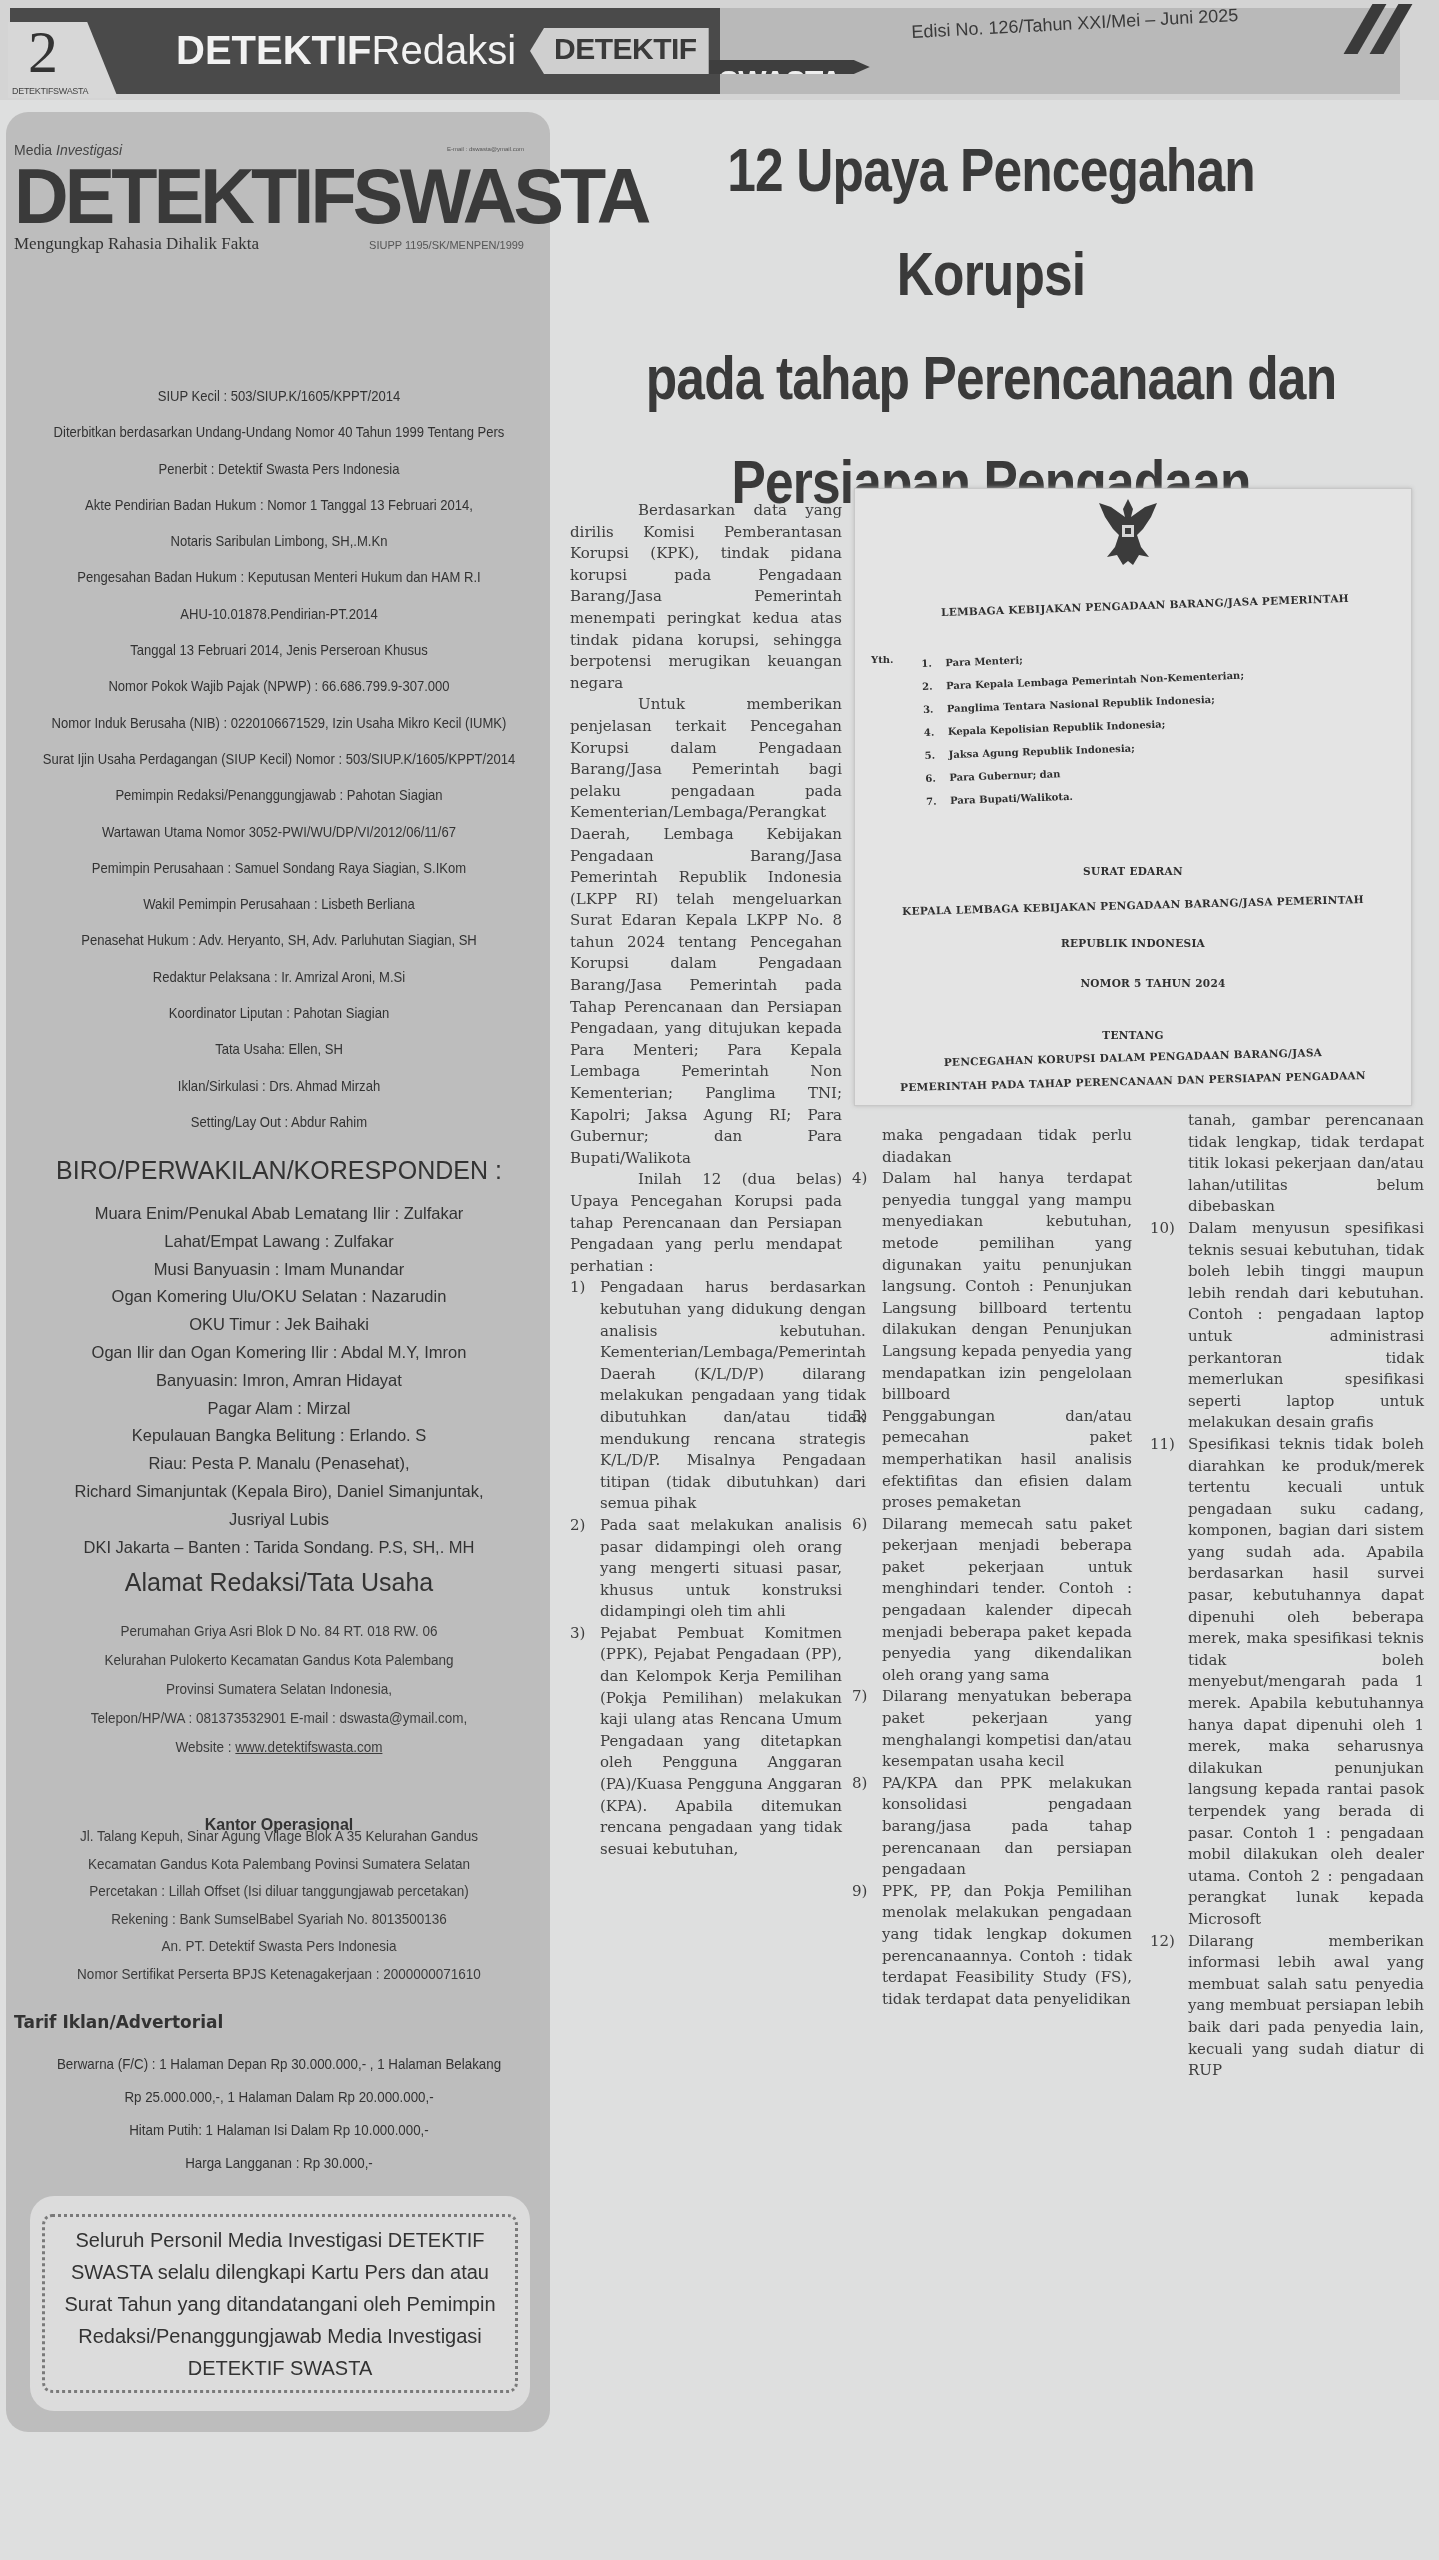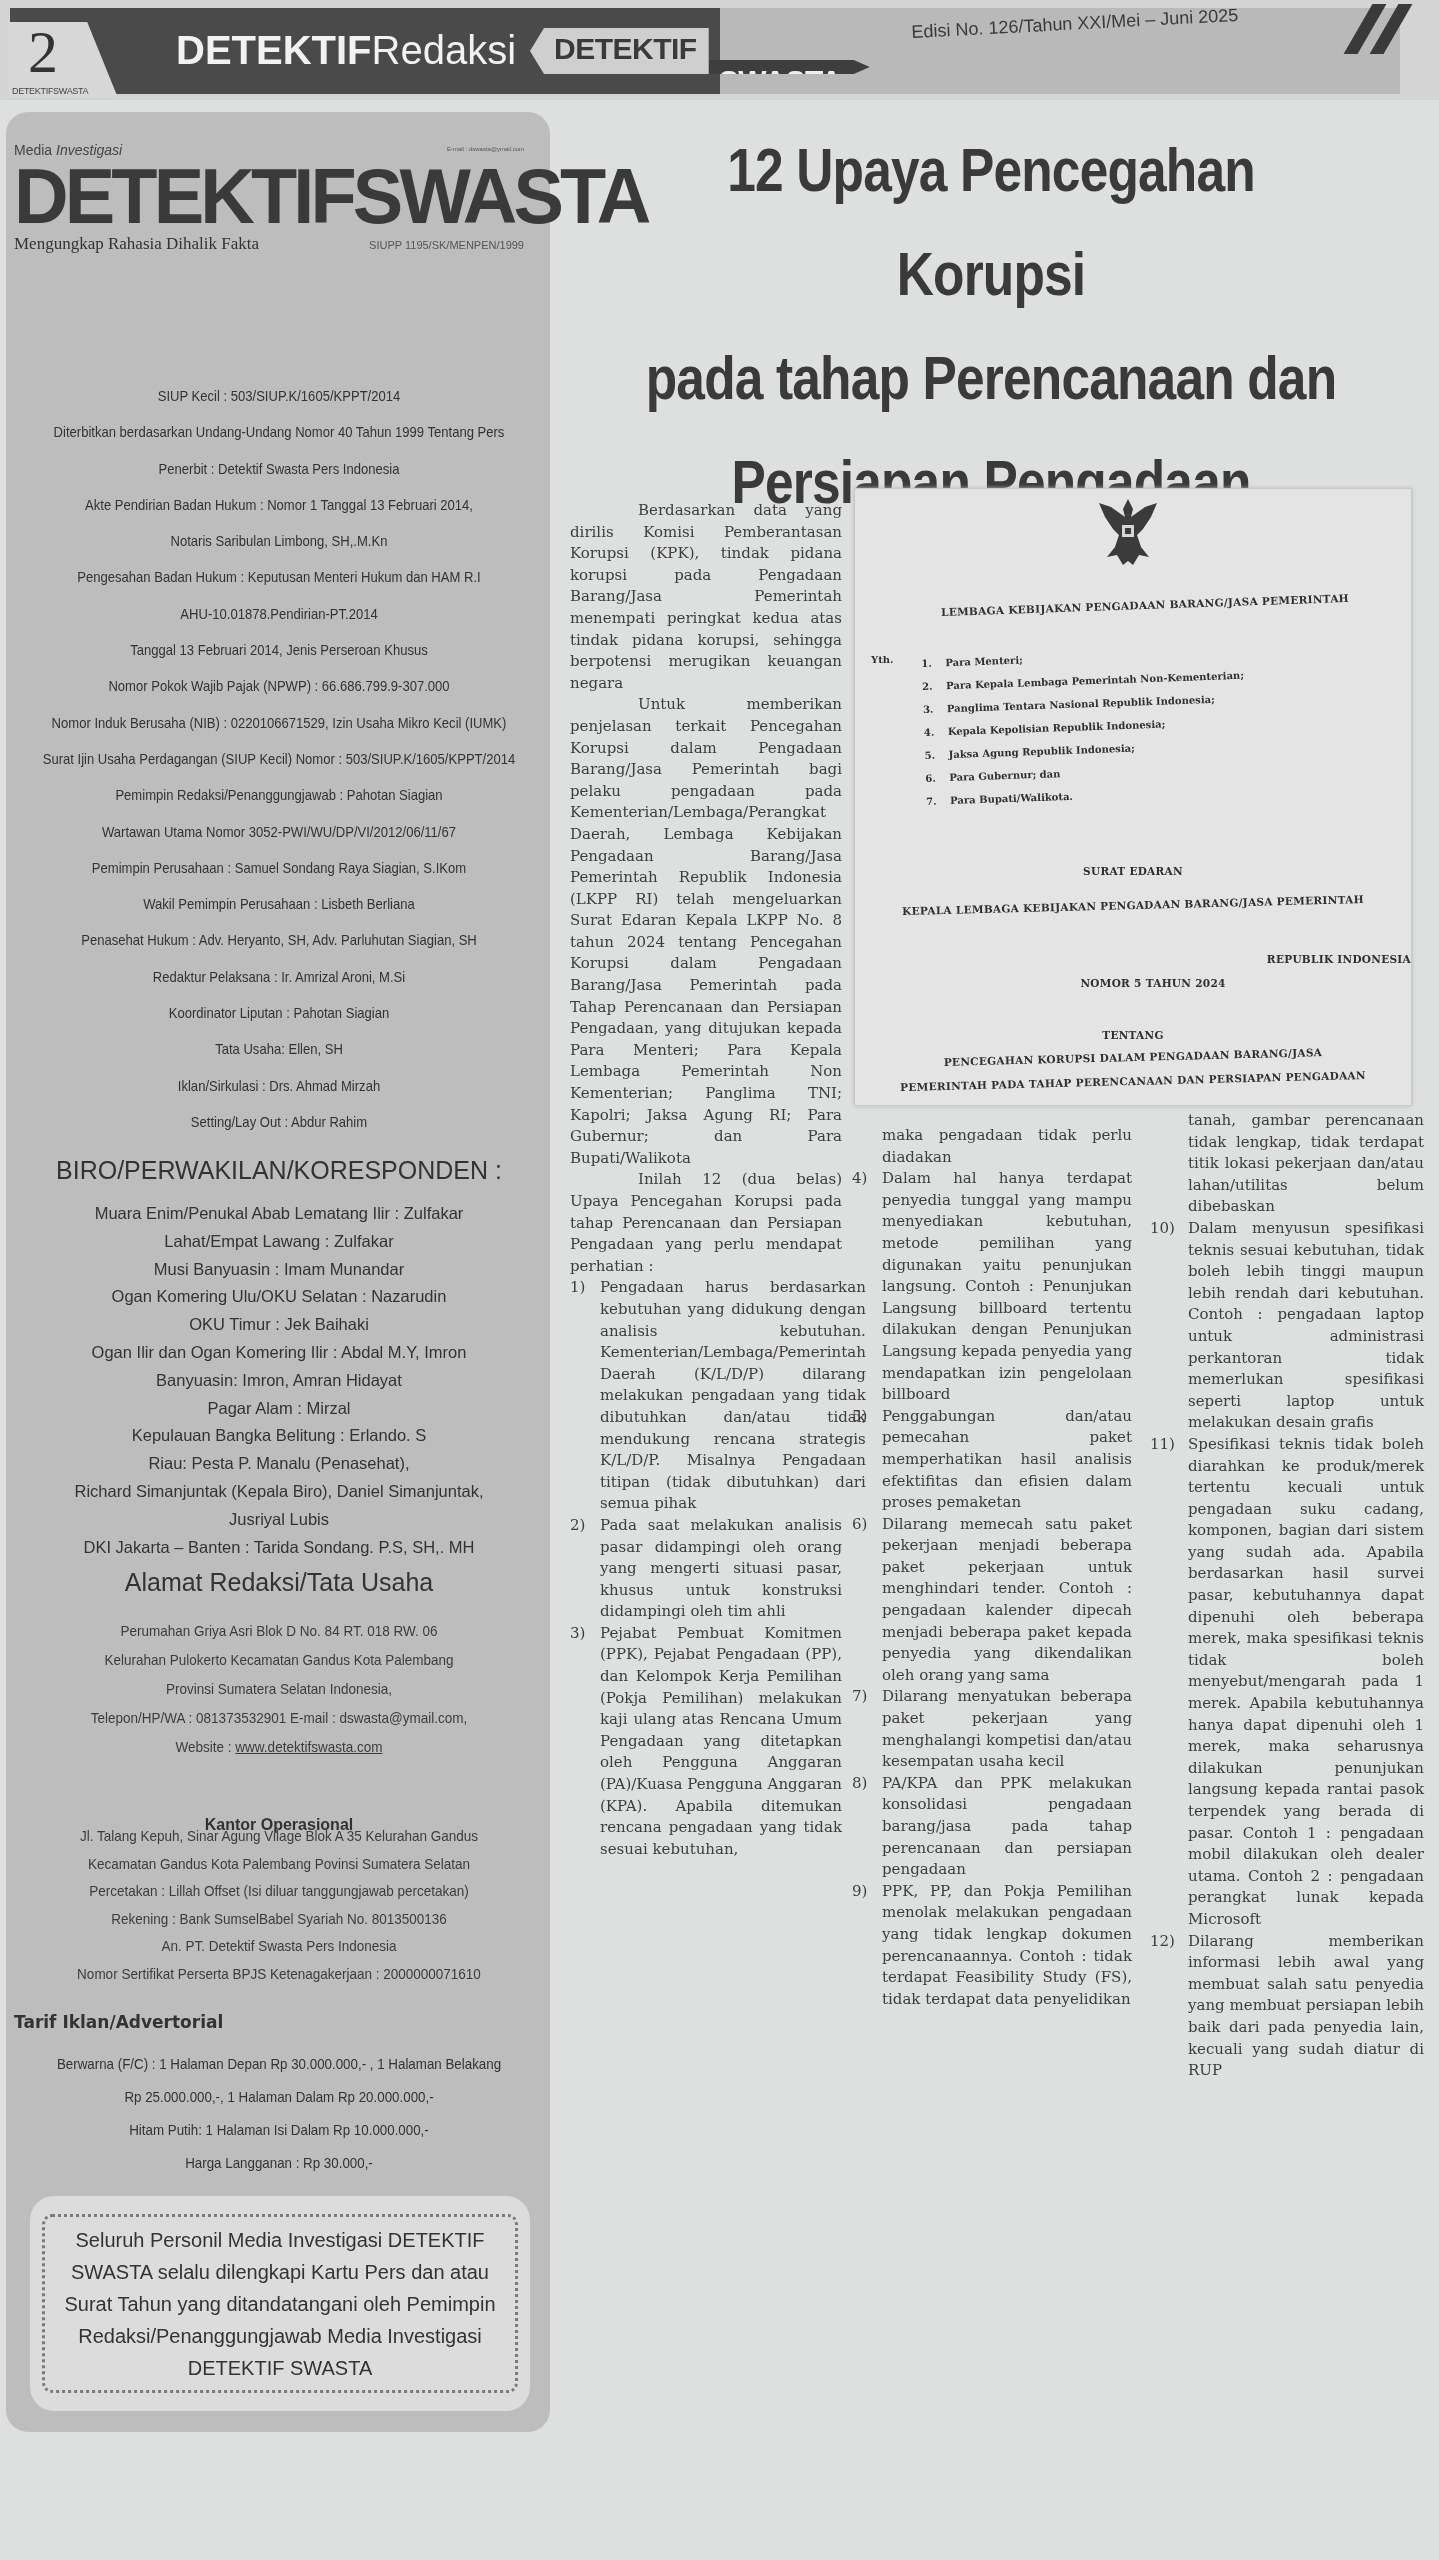--- a/index.html
+++ b/index.html
@@ -197,21 +197,21 @@
       <div><span>1.</span><span style="width:auto">Para Menteri;</span></div>
       <div><span>2.</span><span style="width:auto">Para Kepala Lembaga Pemerintah Non-Kementerian;</span></div>
       <div><span>3.</span><span style="width:auto">Panglima Tentara Nasional Republik Indonesia;</span></div>
       <div><span>4.</span><span style="width:auto">Kepala Kepolisian Republik Indonesia;</span></div>
       <div><span>5.</span><span style="width:auto">Jaksa Agung Republik Indonesia;</span></div>
       <div><span>6.</span><span style="width:auto">Para Gubernur; dan</span></div>
       <div><span>7.</span><span style="width:auto">Para Bupati/Walikota.</span></div>
     </div>
     <div class="doc-center" style="top:376px;">SURAT EDARAN</div>
     <div class="doc-center" style="top:410px;transform:rotate(-1.5deg);">KEPALA LEMBAGA KEBIJAKAN PENGADAAN BARANG/JASA PEMERINTAH</div>
-    <div class="doc-center" style="top:464px;text-align:right;">REPUBLIK INDONESIA</div>
+    <div class="doc-center" style="top:448px;">REPUBLIK INDONESIA</div>
     <div class="doc-center" style="top:488px;padding-left:20px;">NOMOR 5 TAHUN 2024</div>
     <div class="doc-center" style="top:540px;">TENTANG</div>
     <div class="doc-center" style="top:562px;transform:rotate(-1.5deg);">PENCEGAHAN KORUPSI DALAM PENGADAAN BARANG/JASA</div>
     <div class="doc-center" style="top:586px;transform:rotate(-1.5deg);">PEMERINTAH PADA TAHAP PERENCANAAN DAN PERSIAPAN PENGADAAN</div>
   </div>
 
   <div class="col col1">
     <p>Berdasarkan data yang dirilis Komisi Pemberantasan Korupsi (KPK), tindak pidana korupsi pada Pengadaan Barang/Jasa Pemerintah menempati peringkat kedua atas tindak pidana korupsi, sehingga berpotensi merugikan keuangan negara</p>
     <p>Untuk memberikan penjelasan terkait Pencegahan Korupsi dalam Pengadaan Barang/Jasa Pemerintah bagi pelaku pengadaan pada Kementerian/Lembaga/Perangkat Daerah, Lembaga Kebijakan Pengadaan Barang/Jasa Pemerintah Republik Indonesia (LKPP RI) telah mengeluarkan Surat Edaran Kepala LKPP  No. 8 tahun 2024 tentang Pencegahan Korupsi dalam Pengadaan Barang/Jasa Pemerintah pada Tahap Perencanaan dan Persiapan Pengadaan, yang ditujukan kepada Para Menteri; Para Kepala Lembaga Pemerintah Non Kementerian; Panglima TNI; Kapolri; Jaksa Agung RI; Para Gubernur; dan Para Bupati/Walikota</p>
     <p>Inilah 12 (dua belas) Upaya Pencegahan Korupsi pada tahap Perencanaan dan Persiapan Pengadaan yang perlu mendapat perhatian :</p>

